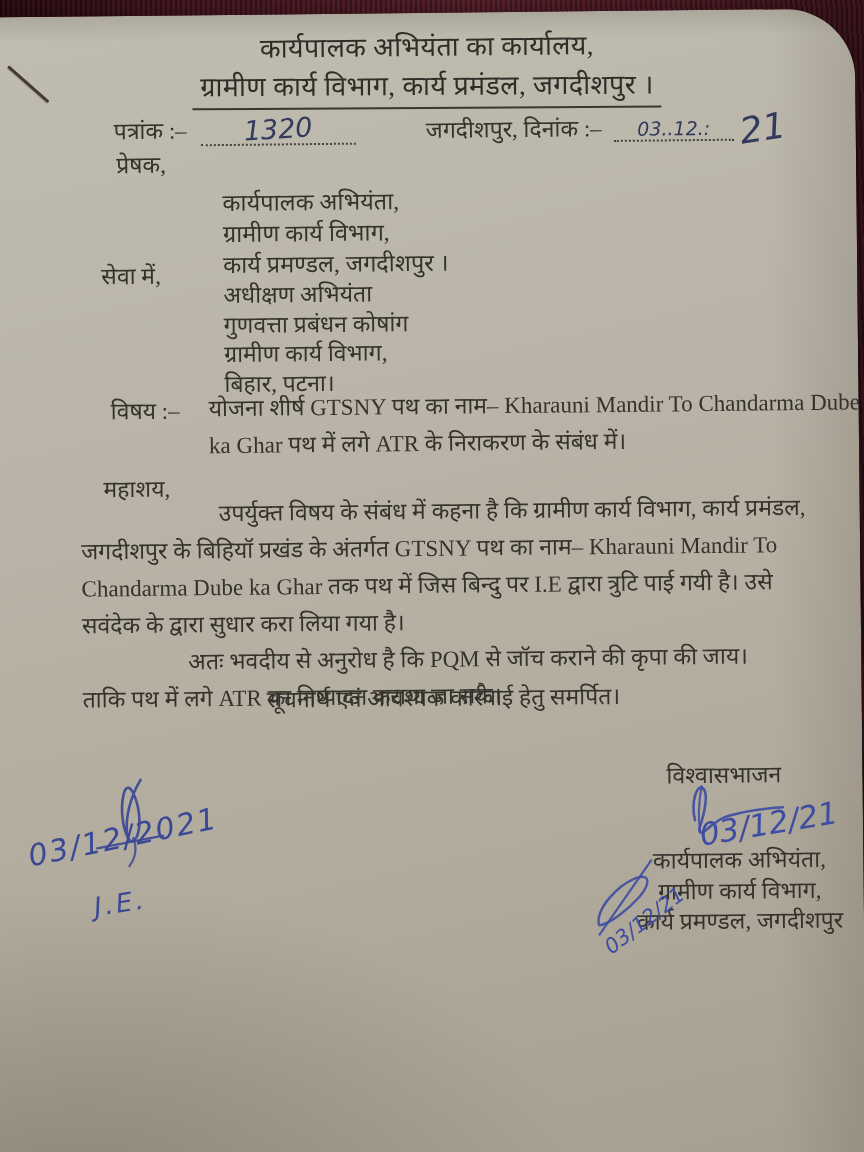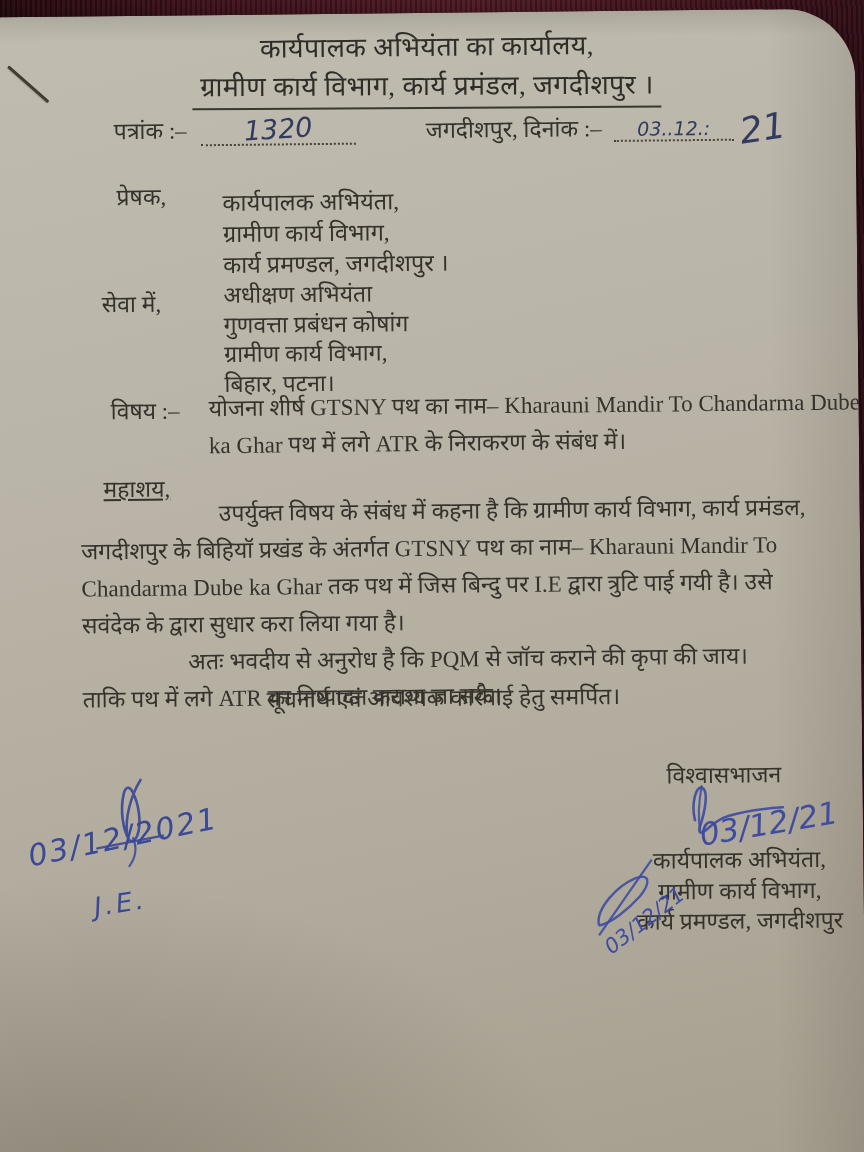--- a/index.html
+++ b/index.html
@@ -61,42 +61,42 @@
       <span class="label">पत्रांक :–</span>
       <span class="dotleader" style="width:155px;margin-left:10px;"><span class="hw" style="display:inline-block;font-size:27px;transform:rotate(-3deg) translateY(1px);">1320</span></span>
     </div>
 
     <div class="t" style="left:452px;top:92px;">
       <span class="label">जगदीशपुर, दिनांक :–</span>
       <span class="dotleader" style="width:120px;margin-left:8px;"><span class="hw" style="font-size:19px;">03..12.:</span></span>
       <span class="hw" style="display:inline-block;font-size:36px;transform:rotate(-8deg);position:relative;top:6px;left:2px;">21</span>
     </div>
 
-    <div class="t label" style="left:142px;top:164px;">प्रेषक,</div>
+    <div class="t label" style="left:142px;top:132px;">प्रेषक,</div>
     <div class="t lines" style="left:248px;top:173px;font-size:23.5px;line-height:31px;">
       <div>कार्यपालक अभियंता,</div>
       <div>ग्रामीण कार्य विभाग,</div>
       <div>कार्य प्रमण्डल, जगदीशपुर ।</div>
     </div>
 
-    <div class="t label" style="left:126px;top:243px;margin-top:28px;">सेवा में,</div>
+    <div class="t label" style="left:126px;top:243px;">सेवा में,</div>
     <div class="t lines" style="left:248px;top:266px;font-size:23px;line-height:29.5px;">
       <div>अधीक्षण अभियंता</div>
       <div>गुणवत्ता प्रबंधन कोषांग</div>
       <div>ग्रामीण कार्य विभाग,</div>
       <div>बिहार, पटना।</div>
     </div>
 
     <div class="t label" style="left:134px;top:378px;text-align:right;">विषय :–</div>
     <div class="t lines" style="left:232px;top:376px;font-size:23px;line-height:36.5px;">
       <div>योजना शीर्ष GTSNY पथ का नाम– Kharauni Mandir To Chandarma Dube</div>
       <div>ka Ghar पथ में लगे ATR के निराकरण के संबंध में।</div>
     </div>
 
-    <div class="t label" style="left:126px;top:456px;text-decoration:underline;">महाशय,</div>
+    <div class="t label" style="left:126px;top:456px;">महाशय,</div>
 
     <div class="t lines body-lines" style="left:103px;top:480px;">
       <div style="text-indent:138px;">उपर्युक्त विषय के संबंध में कहना है कि ग्रामीण कार्य विभाग, कार्य प्रमंडल,</div>
       <div>जगदीशपुर के बिहियॉ प्रखंड के अंतर्गत GTSNY पथ का नाम– Kharauni Mandir To</div>
       <div>Chandarma Dube ka Ghar तक पथ में जिस बिन्दु पर I.E द्वारा त्रुटि पाई गयी है। उसे</div>
       <div>सवंदेक के द्वारा सुधार करा लिया गया है।</div>
     </div>
 
     <div class="t lines body-lines" style="left:103px;top:628px;">
       <div style="text-indent:106px;">अतः भवदीय से अनुरोध है कि PQM से जॉच कराने की कृपा की जाय।</div>

